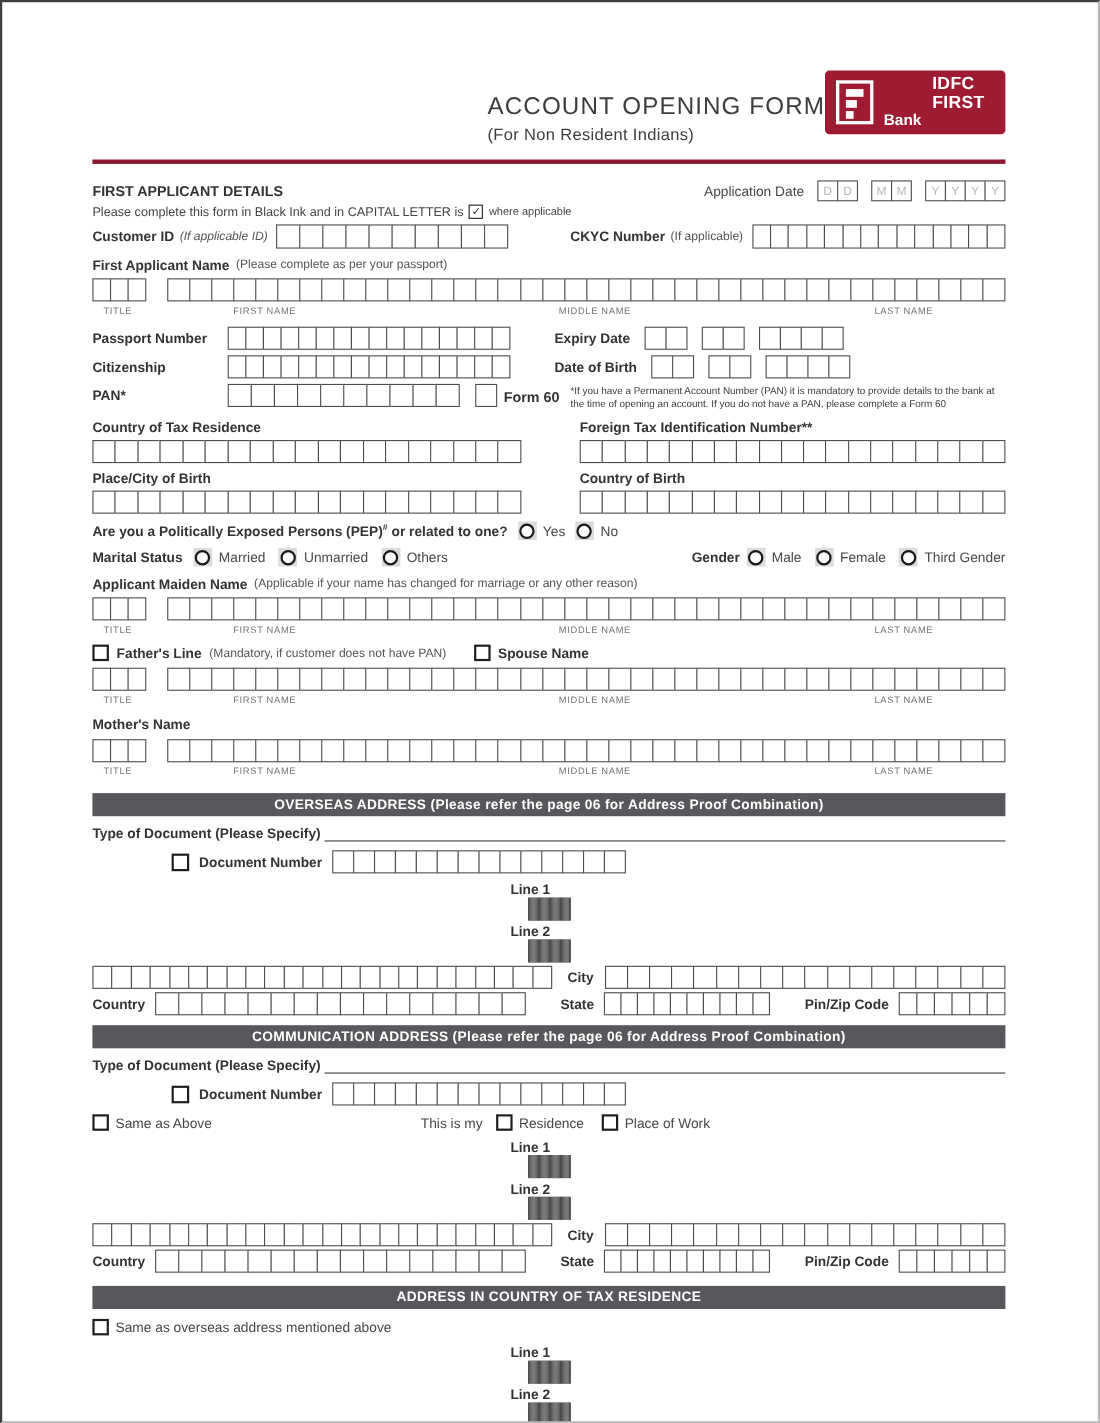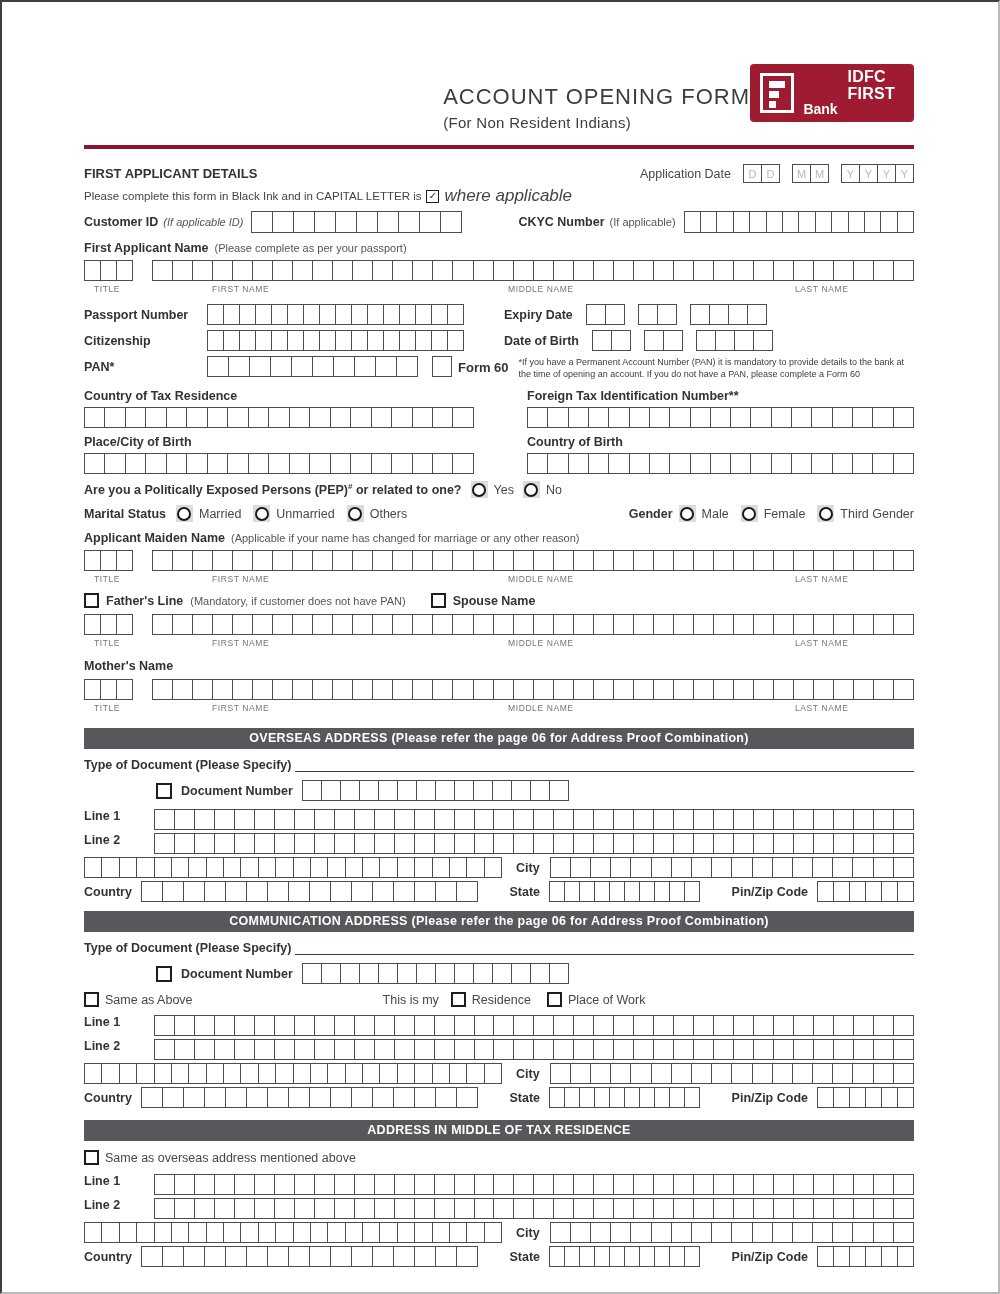--- a/index.html
+++ b/index.html
@@ -58,21 +58,21 @@
   .twocol-labels { display:flex; }
   .twocol-labels .l { width:443px; flex:0 0 auto; }
   .twocol-boxes { display:flex; }
   .twocol-boxes .left { width:390px; flex:0 0 auto; display:flex; margin-right:53px; }
   .twocol-boxes .right { flex:1 1 auto; display:flex; }
 
   
   .typeline { display:flex; align-items:flex-end; }
   .typeline .ln { flex:1 1 auto; border-bottom:1.5px solid #3c3c3c; height:14px; margin-left:4px; }
   .docrow { margin-left:72px; display:flex; align-items:center; gap:9px; }
-  .addrline { display:flex; margin-top:3px; }
+  .addrline { display:flex; align-items:center; margin-top:3px;flex-direction:column; }
   .addrline .llab { width:70px; flex:0 0 auto; }
   .cityrow { display:flex; align-items:center; margin-top:3px; }
   .cityrow .lead { width:418px; flex:0 0 auto; display:flex; }
   .cityrow .clab { margin:0 10px 0 14px; }
   .countryrow { display:flex; align-items:center; justify-content:space-between; margin-top:3px; }
   .pair { display:flex; align-items:center; gap:9px; }
 
   .footnote { font-size:9px; line-height:1.35; color:#3c3c3c; flex:1 1 auto; margin-left:10px; }
   .sup { font-size:8px; vertical-align:super; }
 </style>
@@ -118,21 +118,21 @@
             <span class="cell ghost">Y</span>
             <span class="cell ghost">Y</span>
             <span class="cell ghost">Y</span>
           </span>
     </div>
   </div>
 
   <div class="row" style="margin-top:3px; gap:5px;">
     <span style="font-size:11.5px; color:#444;">Please complete this form in Black Ink and in CAPITAL LETTER is</span>
     <span class="cb tick"></span>
-    <span style="font-size:17px; color:#444;font-style:italic;">where applicable</span>
+    <span style="font-size:10px; color:#444;">where applicable</span>
   </div>
 
   <div class="row" style="margin-top:5px;">
     <span class="blabel">Customer ID</span>
     <span class="note" style="margin-left:5px;font-style:italic;">(If applicable ID)</span>
     <span class="boxrow w22 h22" style="margin-left:8px;">
           <span class="cell"></span>
           <span class="cell"></span>
           <span class="cell"></span>
           <span class="cell"></span>
@@ -1090,21 +1090,21 @@
             <span class="cell"></span>
             <span class="cell"></span>
             <span class="cell"></span>
             <span class="cell"></span>
             <span class="cell"></span>
             <span class="cell"></span>
           </span>
     </span>
   </div>
 
-  <div class="banner" style="margin-top:12px;">ADDRESS IN MIDDLE OF TAX RESIDENCE</div>
+  <div class="banner" style="margin-top:12px;">ADDRESS IN COUNTRY OF TAX RESIDENCE</div>
 
   <div class="row" style="margin-top:9px;">
     <span class="opt">
           <span class="cb"></span>
           <span>Same as overseas address mentioned above</span>
         </span>
   </div>
   <div class="addrline" style="margin-top:9px;">
     <span class="blabel llab">Line 1</span>
     <span class="boxrow fill">

